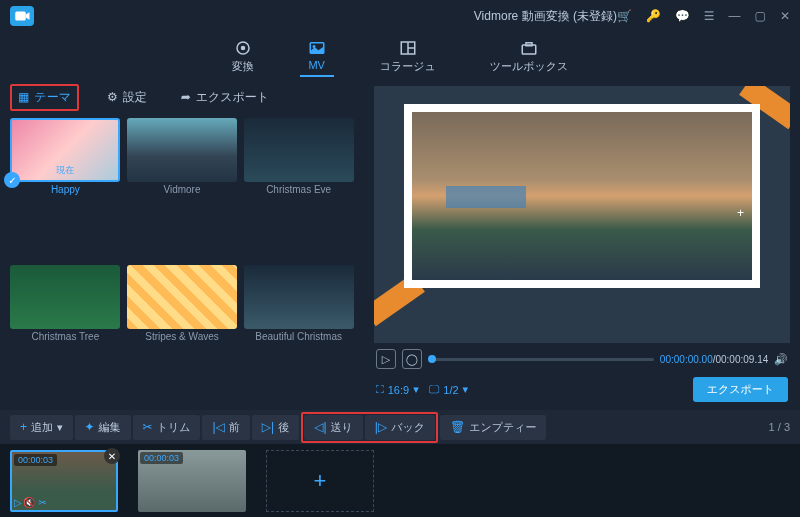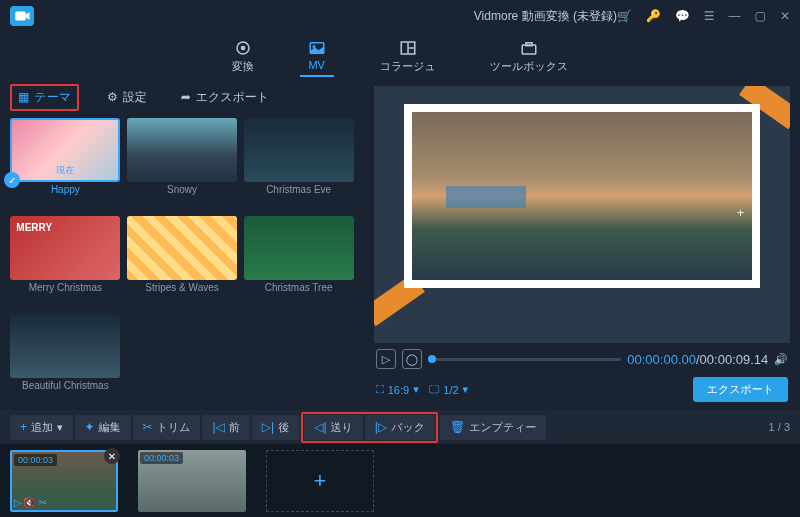--- a/index.html
+++ b/index.html
@@ -27,21 +27,21 @@
 .theme-label.selected { color: #3aa7ff; }
 .right { flex: 1; padding: 6px 10px; display: flex; flex-direction: column; }
 .preview { flex: 1; background: #2a3a4a; position: relative; overflow: hidden; }
 .tape { position: absolute; width: 60px; height: 22px; background: #e88b2e; transform: rotate(-35deg); }
 .frame { position: absolute; top: 18px; left: 30px; right: 30px; bottom: 55px; background: #fff; padding: 8px; }
 .frame-inner { width: 100%; height: 100%; background: linear-gradient(to bottom, #7a6a5a 0%, #a88e6e 40%, #d4a070 50%, #3a5a4a 70%, #2a3a4a 100%); position: relative; }
 .controls-row { display: flex; align-items: center; gap: 6px; padding: 6px 2px; font-size: 11px; }
 .play-btn { width: 20px; height: 20px; border: 1px solid #6a7a8a; border-radius: 3px; display: flex; align-items: center; justify-content: center; cursor: pointer; }
 .progress { flex: 1; height: 3px; background: #3a4a5a; border-radius: 2px; position: relative; }
 .progress-dot { position: absolute; left: 0; top: -3px; width: 8px; height: 8px; background: #3aa7ff; border-radius: 50%; }
-.time { font-size: 13px; }
+.time { font-size: 10px; }
 .time .cur { color: #3aa7ff; }
 .vol { color: #8a9aad; cursor: pointer; }
 .meta-row { display: flex; align-items: center; gap: 10px; padding: 2px; }
 .meta-item { display: flex; align-items: center; gap: 4px; color: #3aa7ff; font-size: 11px; cursor: pointer; }
 .export-btn { margin-left: auto; background: #2aa3e8; color: #fff; padding: 5px 14px; border-radius: 3px; font-size: 11px; cursor: pointer; }
 .toolbar { height: 34px; display: flex; align-items: center; padding: 0 10px; gap: 2px; background: #1e2836; }
 .tool-btn { background: #2a3444; padding: 5px 10px; border-radius: 2px; display: flex; align-items: center; gap: 4px; font-size: 11px; cursor: pointer; color: #b8c7d9; }
 .tool-icon { color: #3aa7ff; font-size: 12px; }
 .spacer { flex: 1; }
 .page-ind { font-size: 11px; color: #8a9aad; }
@@ -142,39 +142,33 @@
         <div style="position:relative">
           <div class="thumb selected t-happy">
               <div style="position:absolute;bottom:3px;width:100%;text-align:center;font-size:9px;color:#3aa7ff">現在</div>
             </div>
           <div class="thumb-check">✓</div>
         </div>
         <div class="theme-label selected">Happy</div>
       </div>
       <div class="theme-card">
         <div class="thumb t-simple"></div>
-        <div class="theme-label">Snowy</div>
+        <div class="theme-label">Vidmore</div>
       </div>
       <div class="theme-card">
         <div class="thumb t-eve"></div>
         <div class="theme-label">Christmas Eve</div>
       </div>
       <div class="theme-card">
-        <div class="thumb t-merry">
-            <div style="padding:6px;font-size:10px;color:#fff;font-weight:bold">MERRY</div>
-          </div>
-        <div class="theme-label">Merry Christmas</div>
+        <div class="thumb t-tree"></div>
+        <div class="theme-label">Christmas Tree</div>
       </div>
       <div class="theme-card">
         <div class="thumb t-stripes"></div>
         <div class="theme-label">Stripes &amp; Waves</div>
-      </div>
-      <div class="theme-card">
-        <div class="thumb t-tree"></div>
-        <div class="theme-label">Christmas Tree</div>
       </div>
       <div class="theme-card">
         <div class="thumb t-beaut"></div>
         <div class="theme-label">Beautiful Christmas</div>
       </div>
     </div>
   </div>
 
   <div class="right">
     <div class="preview">

